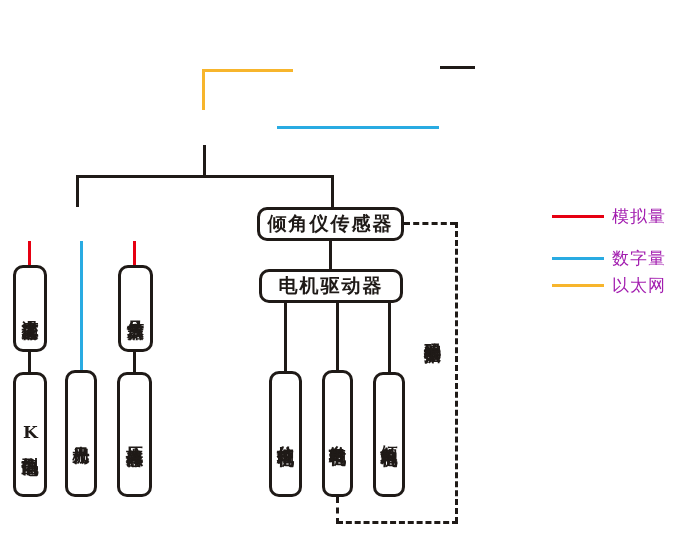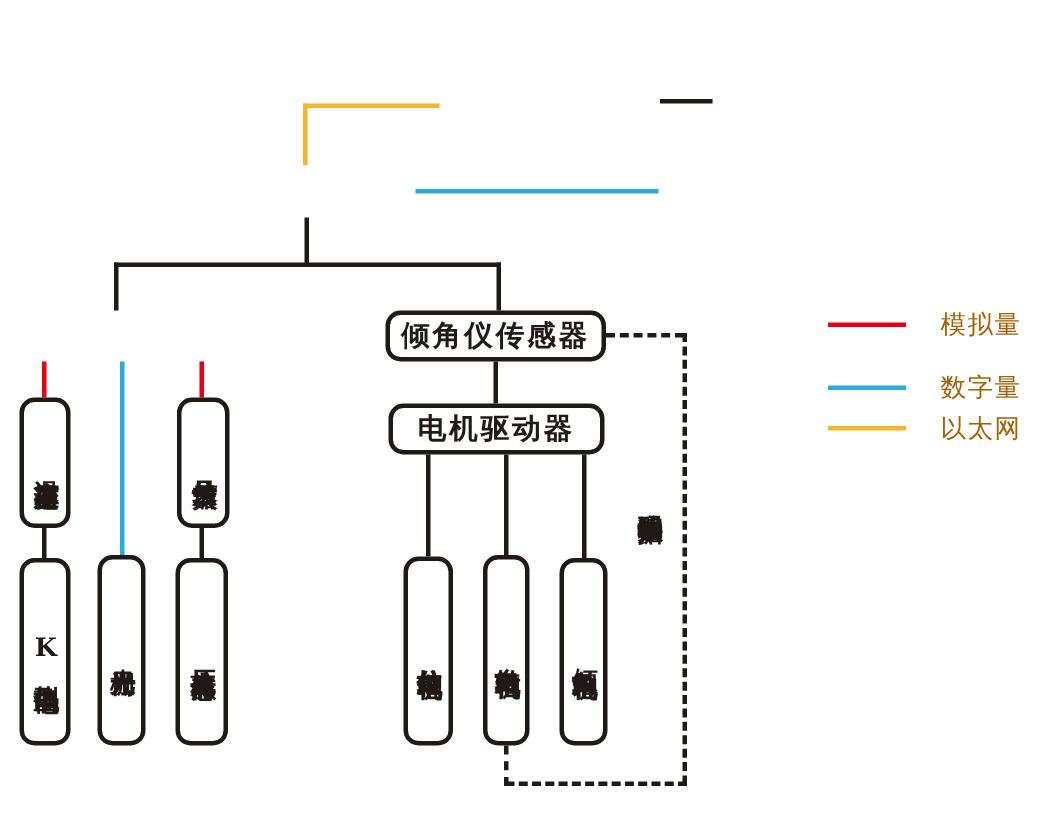--- a/index.html
+++ b/index.html
@@ -28,21 +28,21 @@
   .dash-v{position:absolute;width:0;border-left:3px dashed var(--line,#1f1a17);}
   .encoder-label{
     position:absolute;writing-mode:vertical-rl;text-orientation:upright;
     font-size:17px;font-weight:600;color:#1f1a17;letter-spacing:1px;line-height:1;
   }
   .legend-row{position:absolute;left:552px;height:20px;display:flex;align-items:center;}
   .legend-line{width:52px;height:3px;display:inline-block;}
   .legend-line.analog{background:var(--analog,#e60012);}
   .legend-line.digital{background:var(--digital,#29abe2);}
   .legend-line.ethernet{background:var(--ethernet,#f7b52c);}
-  .legend-label{margin-left:23px;font-size:17px;color:#a16207;letter-spacing:1px;white-space:nowrap;}
+  .legend-label{margin-left:8px;font-size:17px;color:#a21caf;letter-spacing:1px;white-space:nowrap;}
 </style>
 </head>
 <body>
 
 <div id="stage" style="--line: #1f1a17; --analog: #e60012; --digital: #29abe2; --ethernet: #f7b52c;">
 
   <div class="con orange" style="left:202px;top:69px;width:3px;height:41px"></div>
   <div class="con orange" style="left:202px;top:69px;width:91px;height:3px"></div>
 
   <div class="con blue" style="left:277px;top:126px;width:162px;height:3px"></div>

